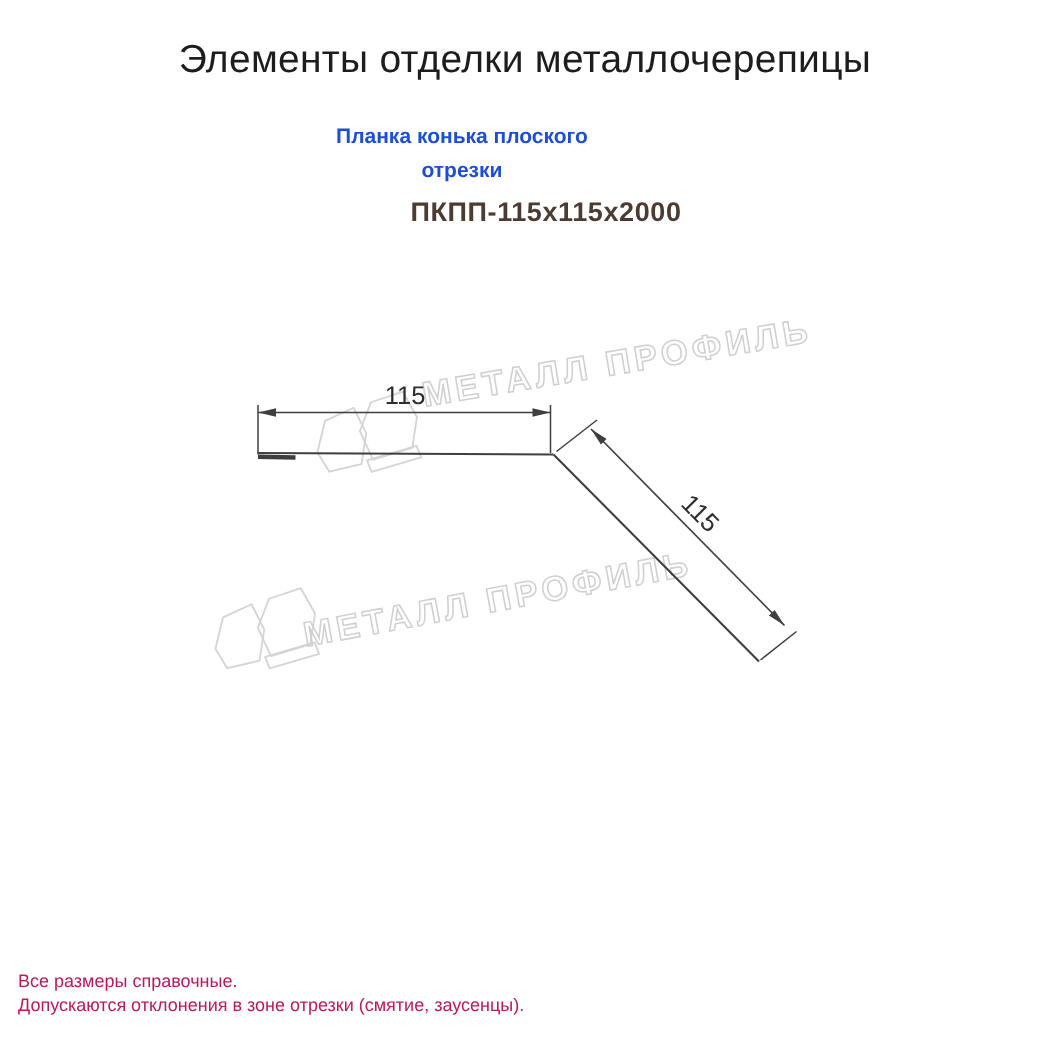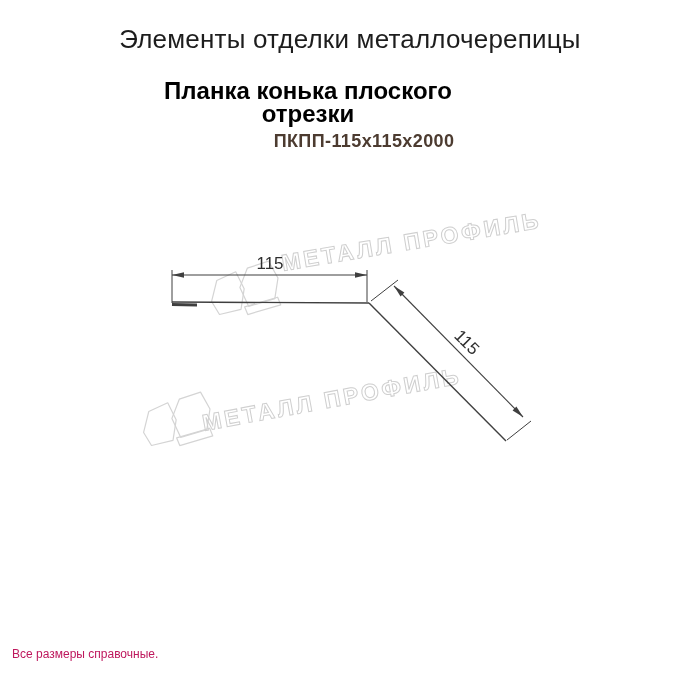--- a/index.html
+++ b/index.html
@@ -2,21 +2,21 @@
 <html><head>
 <meta charset="utf-8">
 <style>
   html,body{margin:0;padding:0;}
   body{width:700px;height:700px;background:#ffffff;position:relative;overflow:hidden;
        font-family:"Liberation Sans","DejaVu Sans",sans-serif;}
   .page{position:absolute;inset:0;background:#ffffff;padding-left:28px;}
   .title{position:absolute;left:0;top:24px;width:700px;text-align:center;
          font-size:26px;font-weight:500;color:#1d1d1d;letter-spacing:0.2px;}
   .subtitle{position:absolute;left:0;top:79px;width:616px;text-align:center;
-            font-size:24px;font-weight:700;color:#000000;line-height:23px;}
+            font-size:14px;font-weight:700;color:#1d4ed8;line-height:23px;}
   .code{position:absolute;left:14px;top:131px;width:700px;text-align:center;
         font-size:18px;font-weight:700;color:#4c3b30;letter-spacing:0.4px;}
   .footer{position:absolute;left:12px;top:646px;width:600px;
           font-size:12px;color:#be185d;line-height:16px;}
   svg.draw{position:absolute;left:0;top:0;width:700px;height:700px;}
   .wm-text{fill:none;stroke:#cfcfcf;stroke-width:1;font-size:23px;font-weight:700;
            letter-spacing:3px;font-family:"Liberation Sans","DejaVu Sans",sans-serif;}
   .dim-label{fill:#2e2e2e;font-size:17px;
              font-family:"Liberation Sans","DejaVu Sans",sans-serif;}
 </style>
@@ -74,15 +74,16 @@
       <line x1="507" y1="440" x2="531" y2="421" stroke="#3f3f3f" stroke-width="1"></line>
       <line x1="394" y1="286" x2="523" y2="417" stroke="#3f3f3f" stroke-width="1.1"></line>
       <polygon points="394,286 404.4,292.6 400.6,296.4" fill="#3f3f3f"></polygon>
       <polygon points="523,417 516.4,406.6 512.6,410.4" fill="#3f3f3f"></polygon>
       <text class="dim-label" transform="translate(467,342) rotate(45)" text-anchor="middle" dy="6">115</text>
     </g>
   </svg>
 
   <div class="footer">
     <div>Все размеры справочные.</div>
+    <div>Допускаются отклонения в зоне отрезки (смятие, заусенцы).</div>
   </div>
 
 </div>
 
 </body></html>

